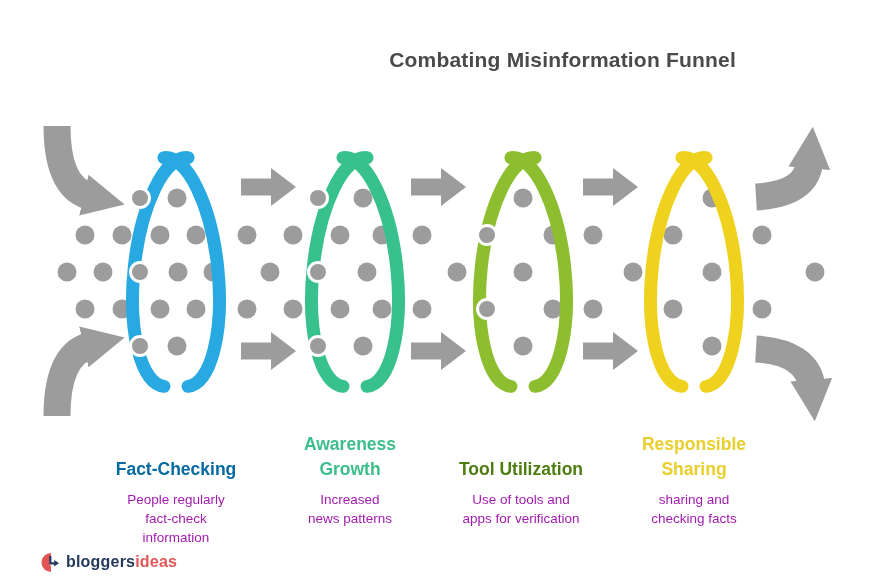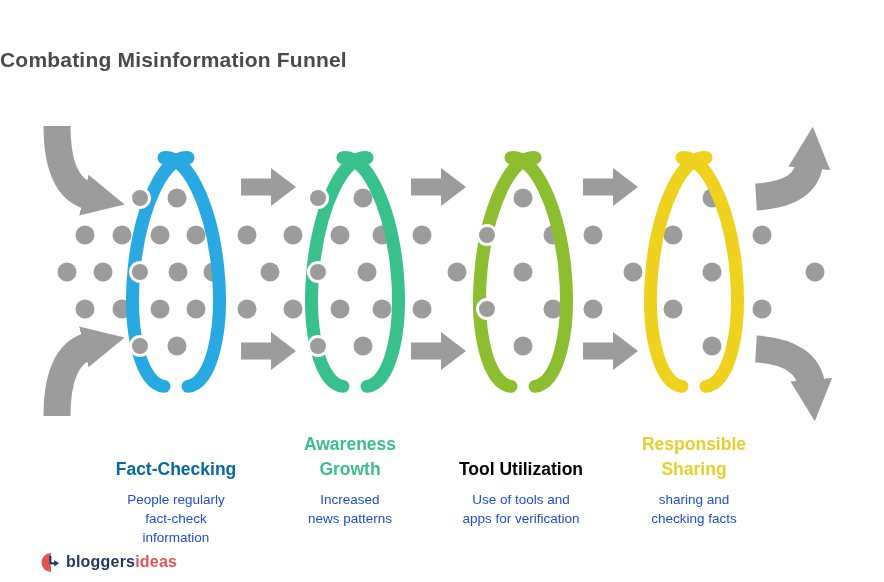--- a/index.html
+++ b/index.html
@@ -6,21 +6,21 @@
   .page{
     position:relative;
     width:884px;height:582px;
     background:#ffffff;
     overflow:hidden;
     font-family:"Liberation Sans", sans-serif;
   }
   .figure-title{
     position:absolute;
     top:48px;left:0;width:736px;
-    text-align:left;
+    text-align:right;
     font-size:21px;
     font-weight:bold;
     color:#4a4a4a;
     letter-spacing:.2px;
   }
   #funnel-svg{
     position:absolute;
     top:0;left:0;
   }
   .labels{position:absolute;top:0;left:0;}
@@ -36,21 +36,21 @@
     justify-content:flex-end;
     min-height:52px;
     font-size:17.5px;
     font-weight:bold;
     line-height:25px;
   }
   .stage-desc{
     margin-top:8px;
     font-size:13.5px;
     line-height:19px;
-    color:#1d4ed8;
+    color:#a21caf;
   }
   .logo{
     position:absolute;
     left:38px;top:551px;
     display:flex;
     align-items:center;
     gap:6px;
   }
   .logo-text{
     font-size:16px;
@@ -164,21 +164,21 @@
         <div class="stage-heading" style="color: rgb(60, 190, 139);">
           <div>Awareness</div>
           <div>Growth</div>
         </div>
         <div class="stage-desc">
           <div>Increased</div>
           <div>news patterns</div>
         </div>
       </div>
       <div class="stage-label" style="left: 429px;">
-        <div class="stage-heading" style="color: #000000;">
+        <div class="stage-heading" style="color: #4d7c0f;">
           <div>Tool Utilization</div>
         </div>
         <div class="stage-desc">
           <div>Use of tools and</div>
           <div>apps for verification</div>
         </div>
       </div>
       <div class="stage-label" style="left: 602px;">
         <div class="stage-heading" style="color: rgb(233, 207, 43);">
           <div>Responsible</div>

